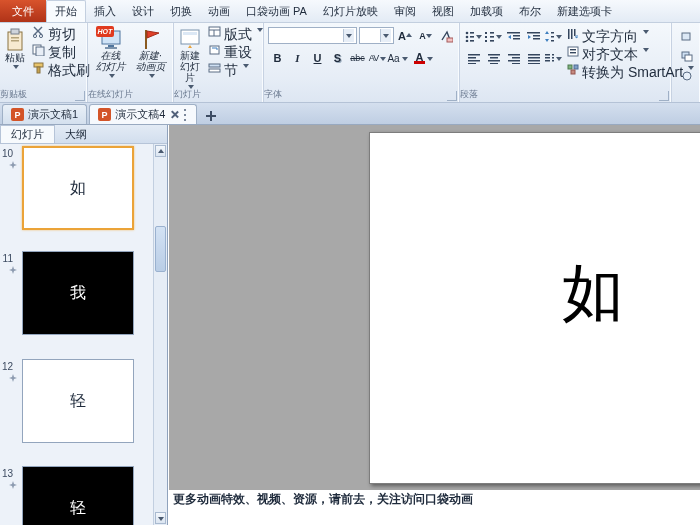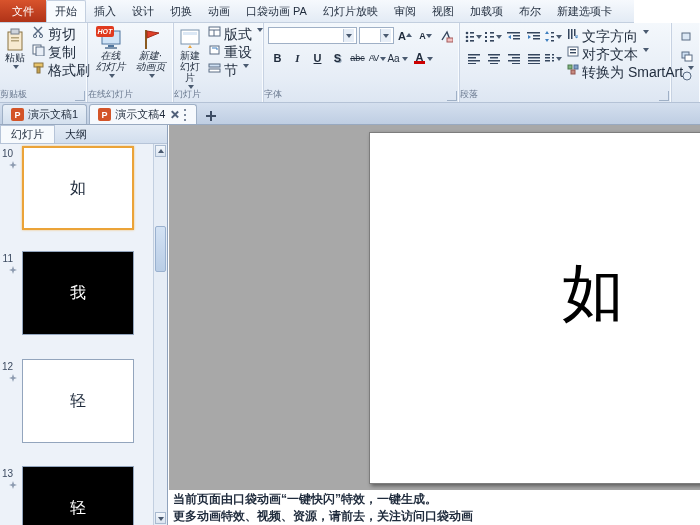--- a/index.html
+++ b/index.html
@@ -1,20 +1,20 @@
 <!DOCTYPE html>
 <html><head>
 <meta charset="utf-8">
 <style>
   *{margin:0;padding:0;box-sizing:border-box;}
   html,body{width:700px;height:525px;overflow:hidden;}
   body{position:relative;font-family:"Liberation Sans","DejaVu Sans",sans-serif;background:#fff;color:#1f2b3c;}
 
   
-  .tabs-row{position:absolute;top:0;left:0;width:634px;height:23px;
+  .tabs-row{position:absolute;top:0;left:0;width:700px;height:23px;
     background:linear-gradient(#f6f9fd,#e3ebf5);border-bottom:1px solid #c3cfdf;
     display:flex;align-items:stretch;}
   .file-tab{width:46px;background:linear-gradient(#d8532c,#b03318);color:#fff;
     font-size:11px;display:flex;align-items:center;justify-content:center;cursor:default;}
   .rtab{padding:0 8px;font-size:11px;display:flex;align-items:center;white-space:nowrap;}
   .rtab.active{background:#f8fbfe;border:1px solid #c3cfdf;border-bottom:none;
     border-radius:2px 2px 0 0;}
 
   
   .ribbon{position:absolute;top:23px;left:0;width:700px;height:80px;
@@ -548,15 +548,14 @@
   </div>
 </div>
 
 <div class="canvas">
   <div class="slide">
     <div class="slide-text">如</div>
   </div>
 </div>
 
 <div class="status">
-  <div>当前页面由口袋动画“一键快闪”特效，一键生成。</div>
   <div>更多动画特效、视频、资源，请前去，关注访问口袋动画</div>
 </div>
 
 </body></html>

